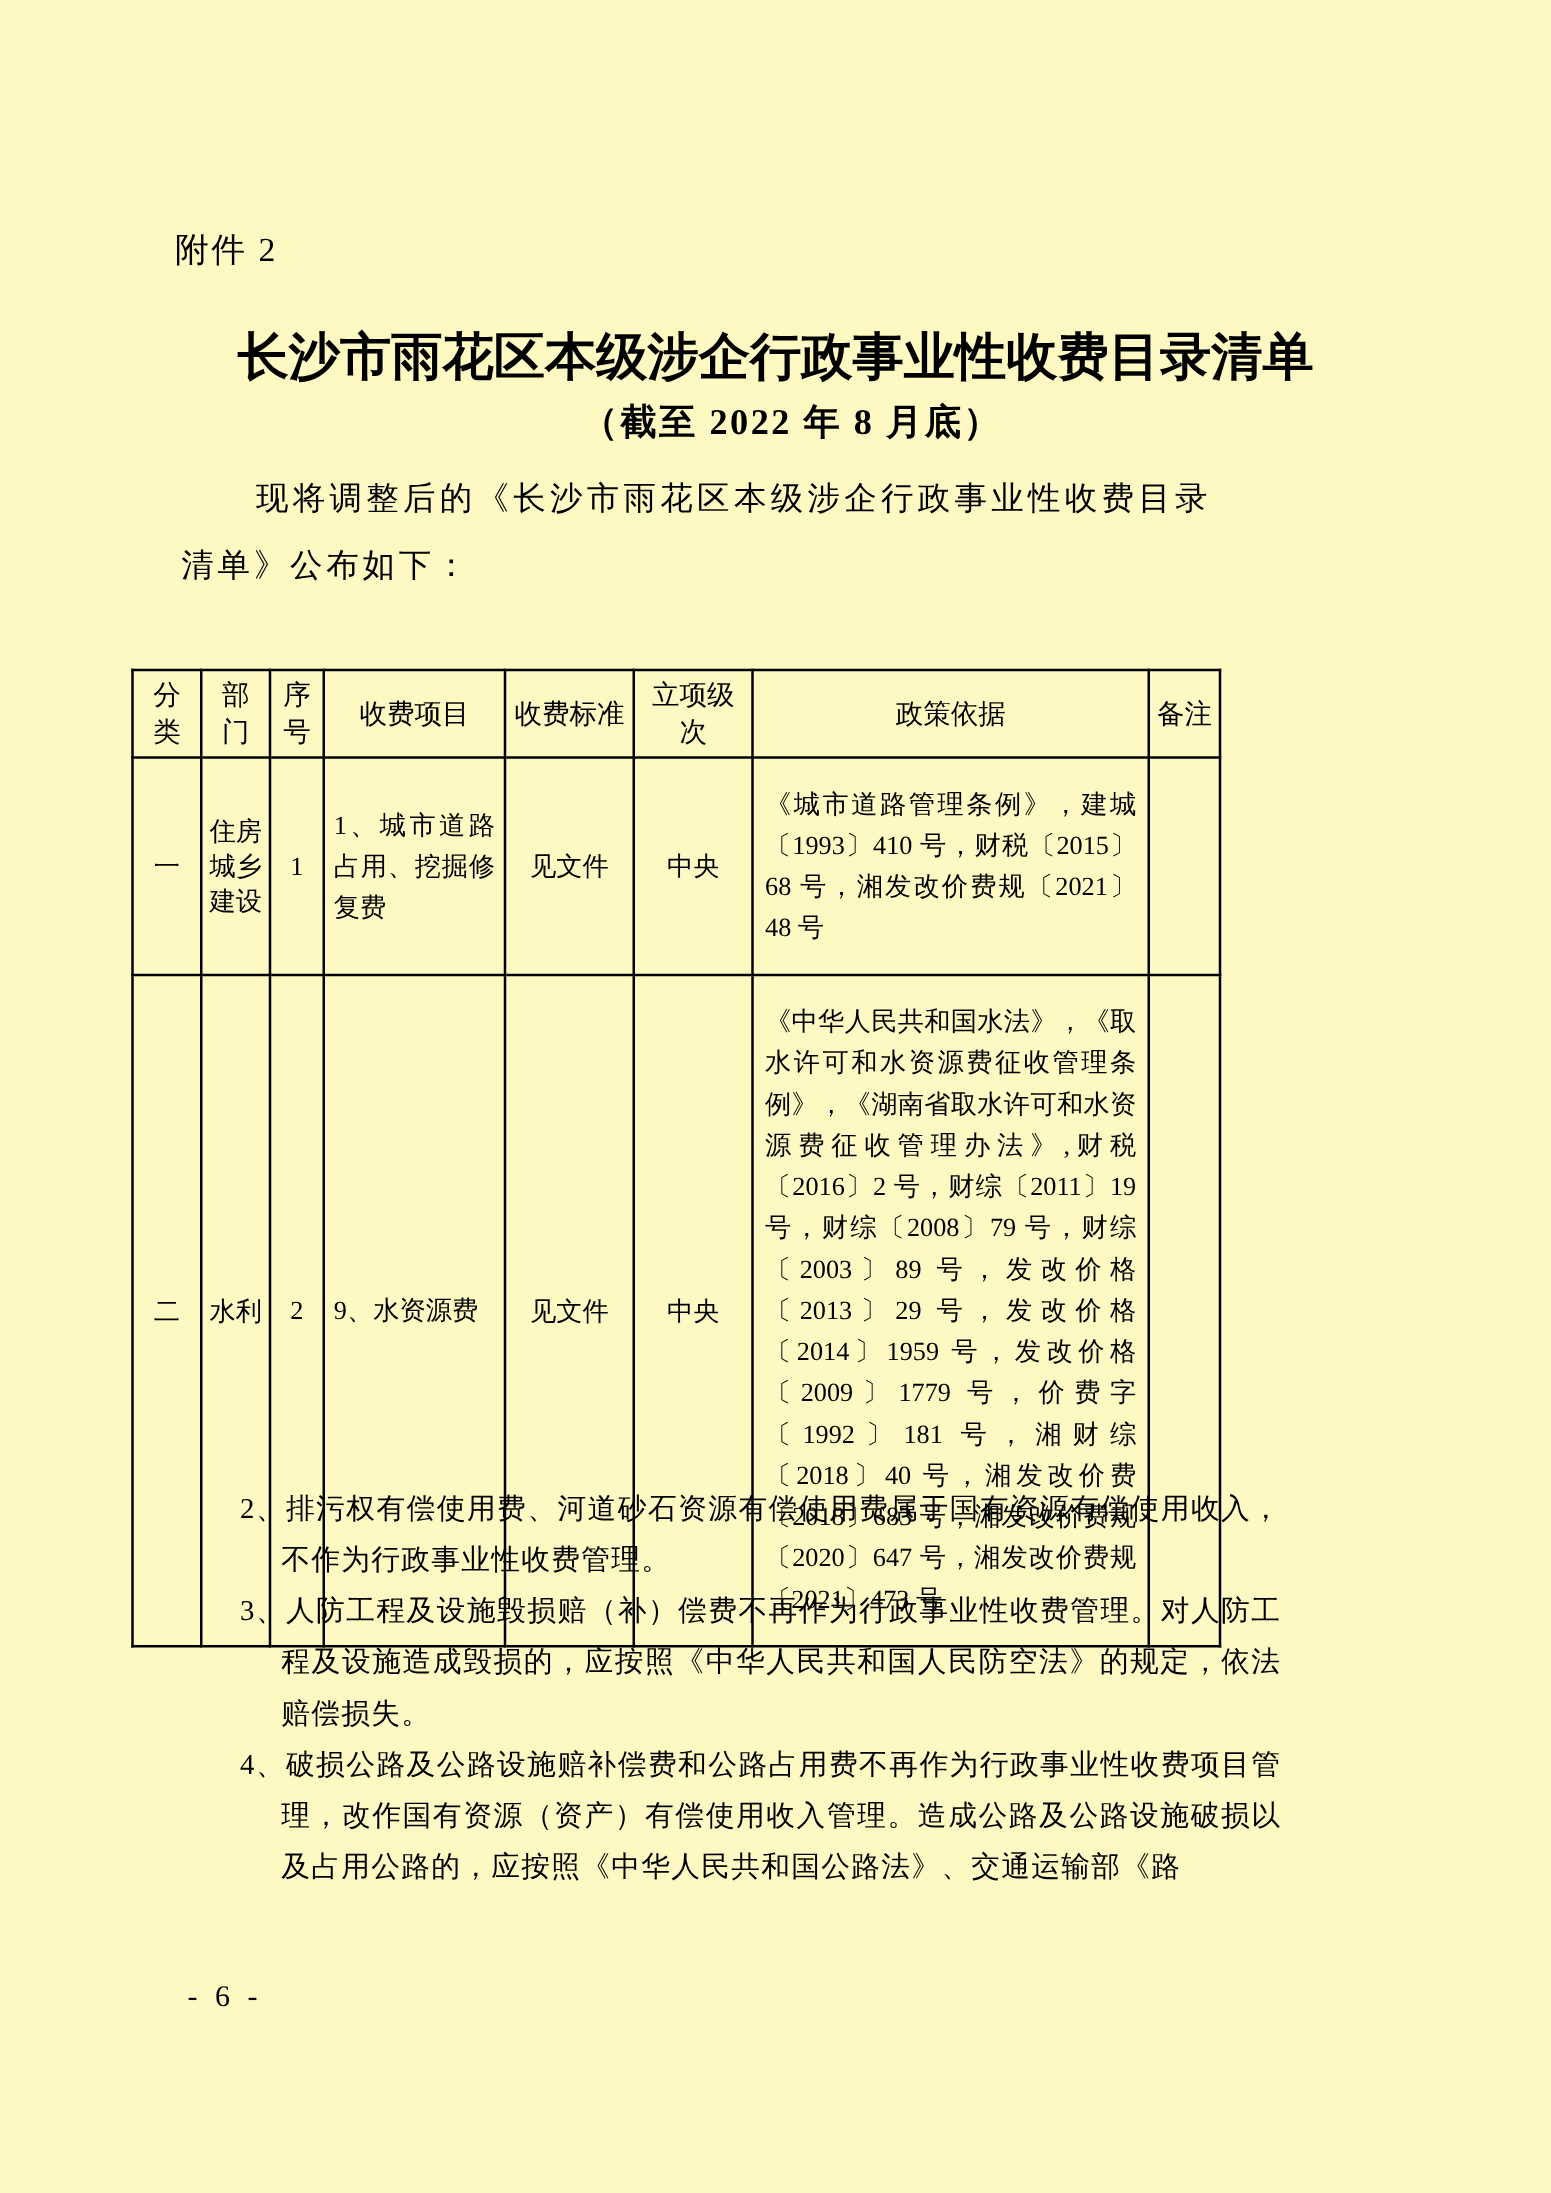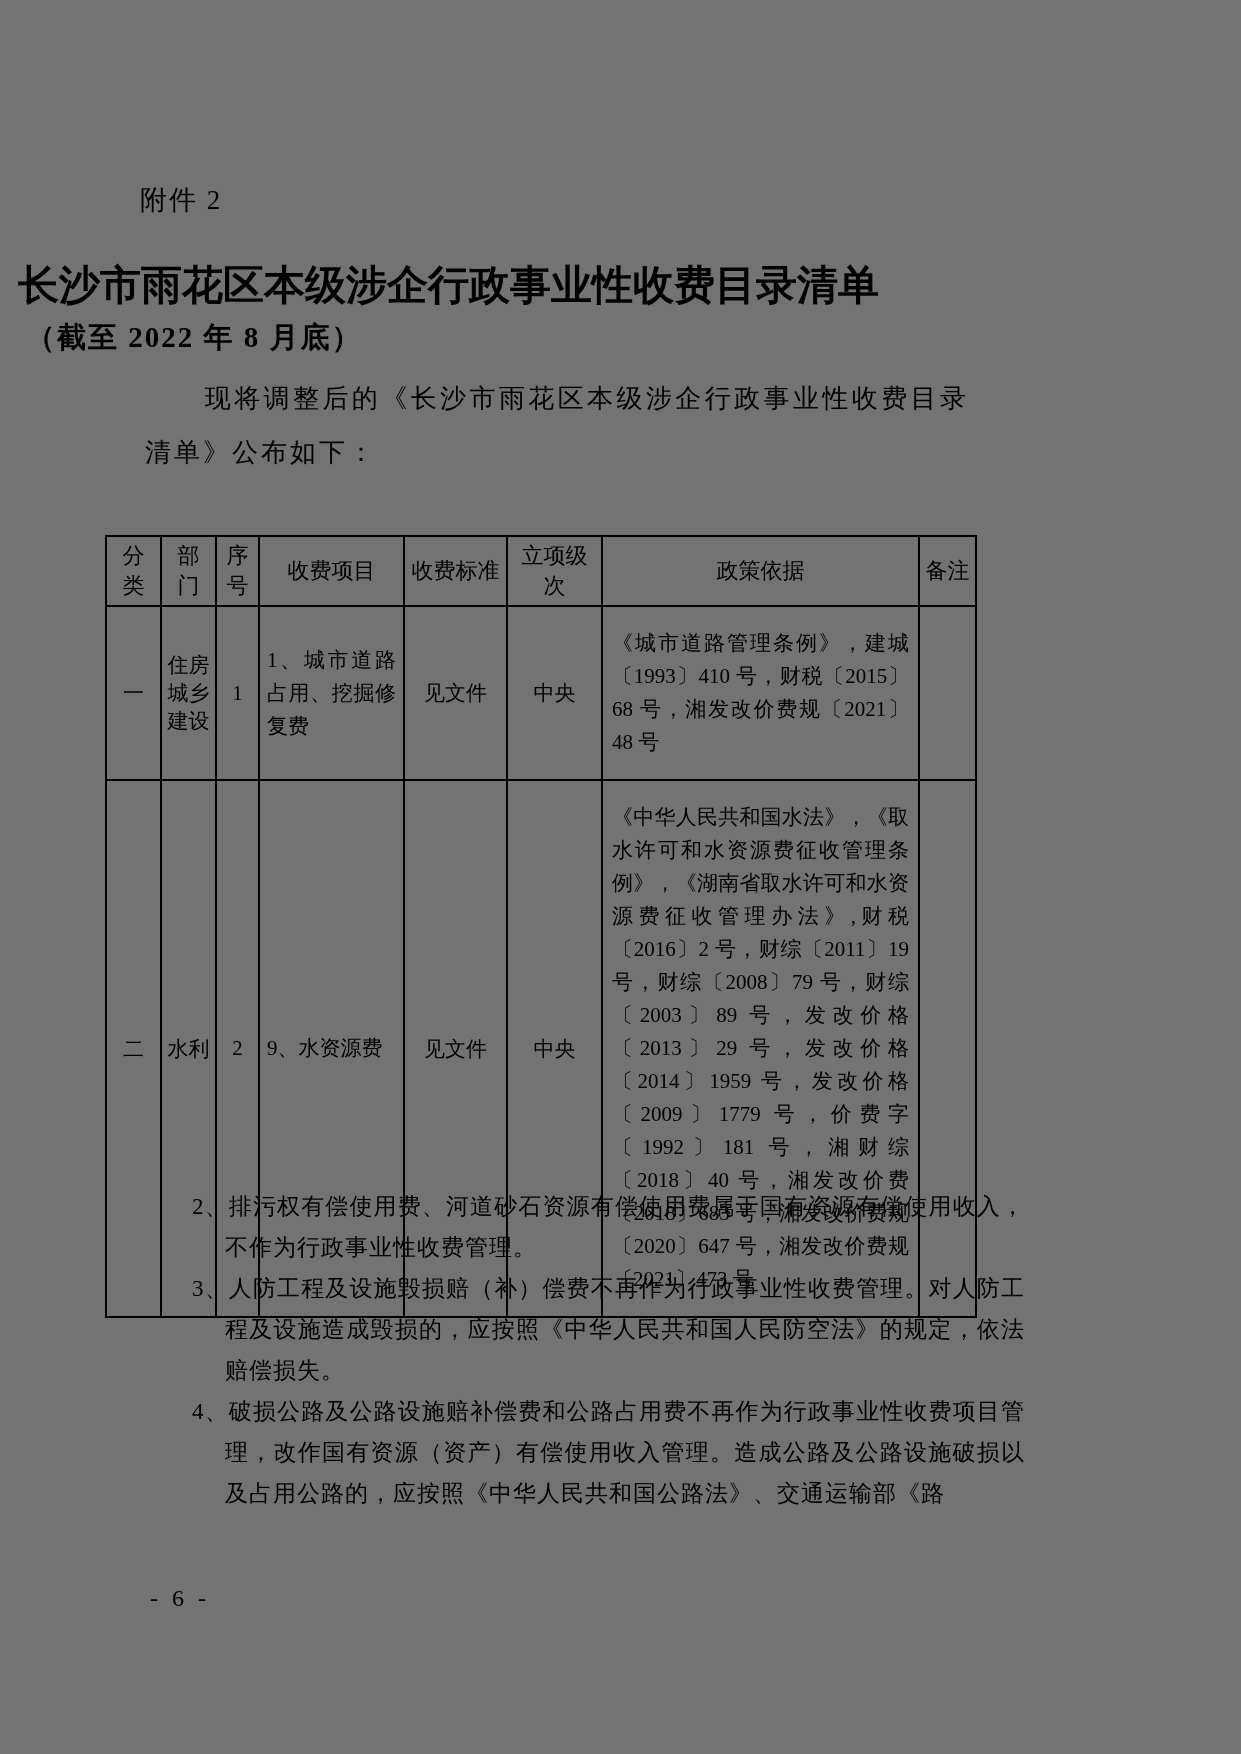--- a/index.html
+++ b/index.html
@@ -3,46 +3,46 @@
 <meta charset="utf-8">
 <style>
   * { margin: 0; padding: 0; box-sizing: border-box; }
   html, body { background: #e8e8e8; }
   body { font-family: "Liberation Serif", "DejaVu Serif", serif; color: #000; }
   .page {
     position: relative;
     width: 1241px;
     height: 1754px;
     margin: 0 auto;
-    background: #737373;
+    background: #fef9c3;
     overflow: hidden;
   }
   .attachment-label {
     position: absolute;
     left: 140px;
     top: 182px;
     font-size: 27px;
     letter-spacing: 2px;
   }
   .doc-title {
     position: absolute;
     left: 0; right: 0;
     top: 258px;
+    text-align: center;
     font-family: "Liberation Sans", "DejaVu Sans", sans-serif;
     font-weight: bold;
     font-size: 41px;
     letter-spacing: 0px;
     white-space: nowrap;
-    margin-left: 18px;
   }
   .doc-subtitle {
     position: absolute;
     left: 0; right: 0;
     top: 318px;
-    text-align: left;
+    text-align: center;
     font-weight: bold;
     font-size: 29px;
     letter-spacing: 2px;
     padding-left: 26px;
   }
   .intro {
     position: absolute;
     left: 145px;
     top: 372px;
     width: 824px;

